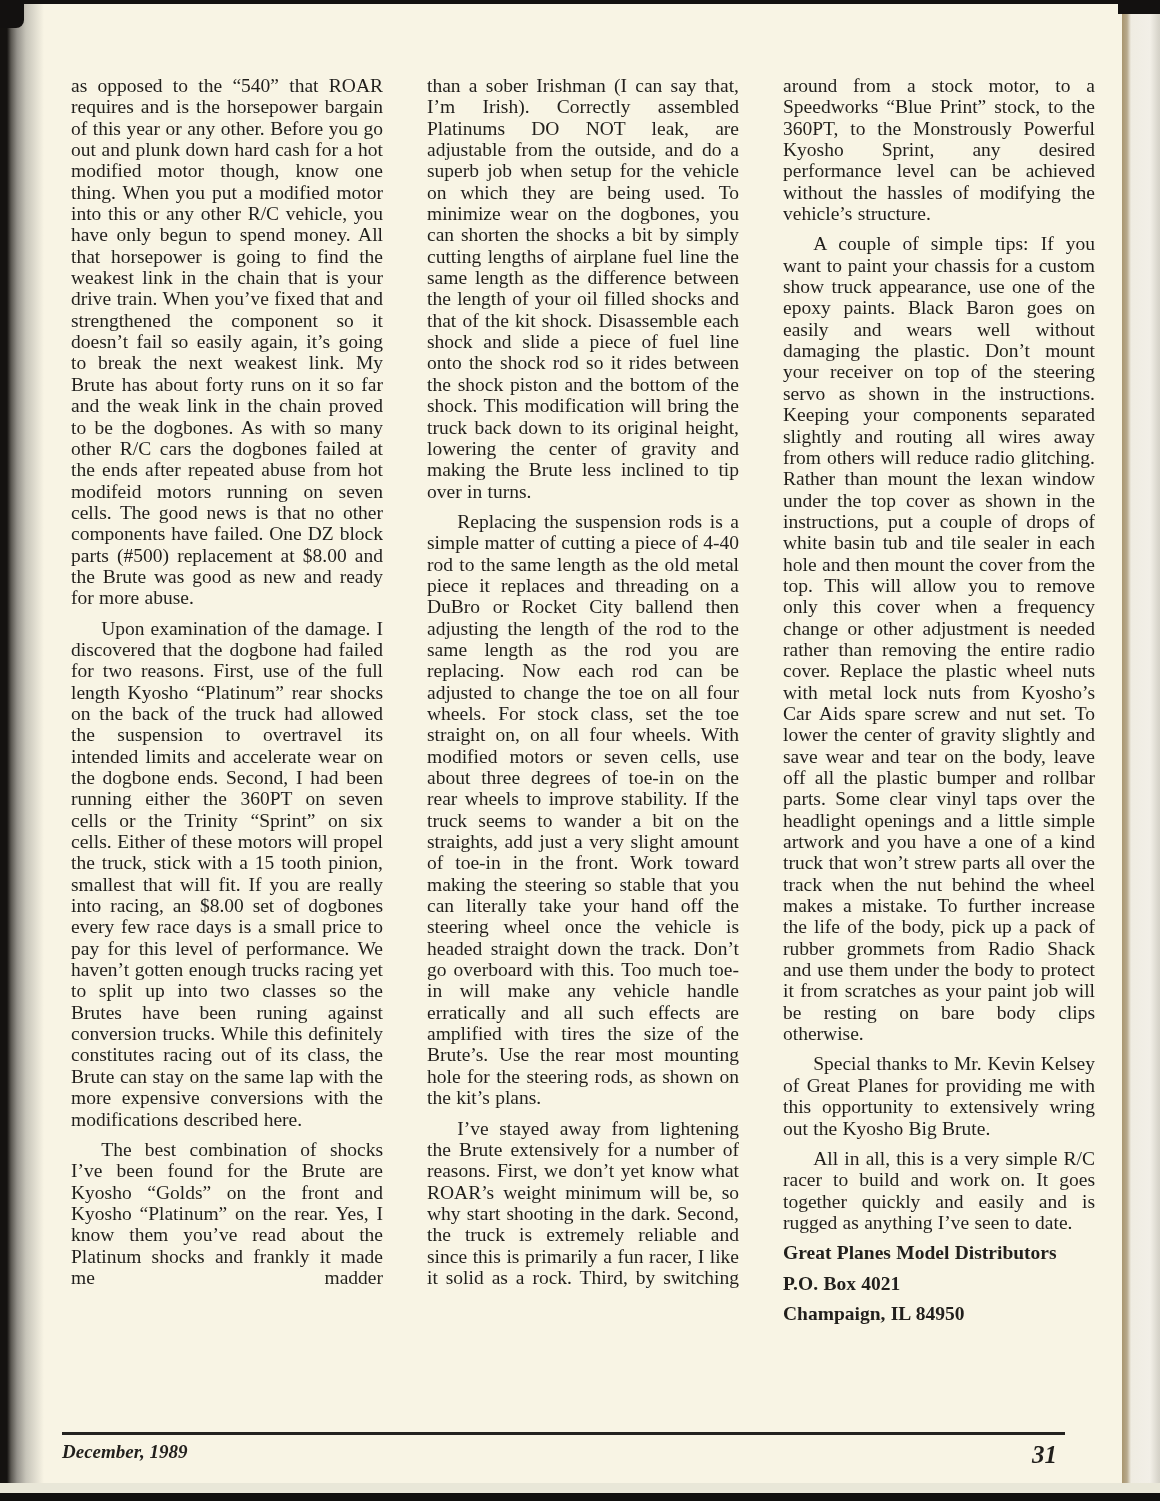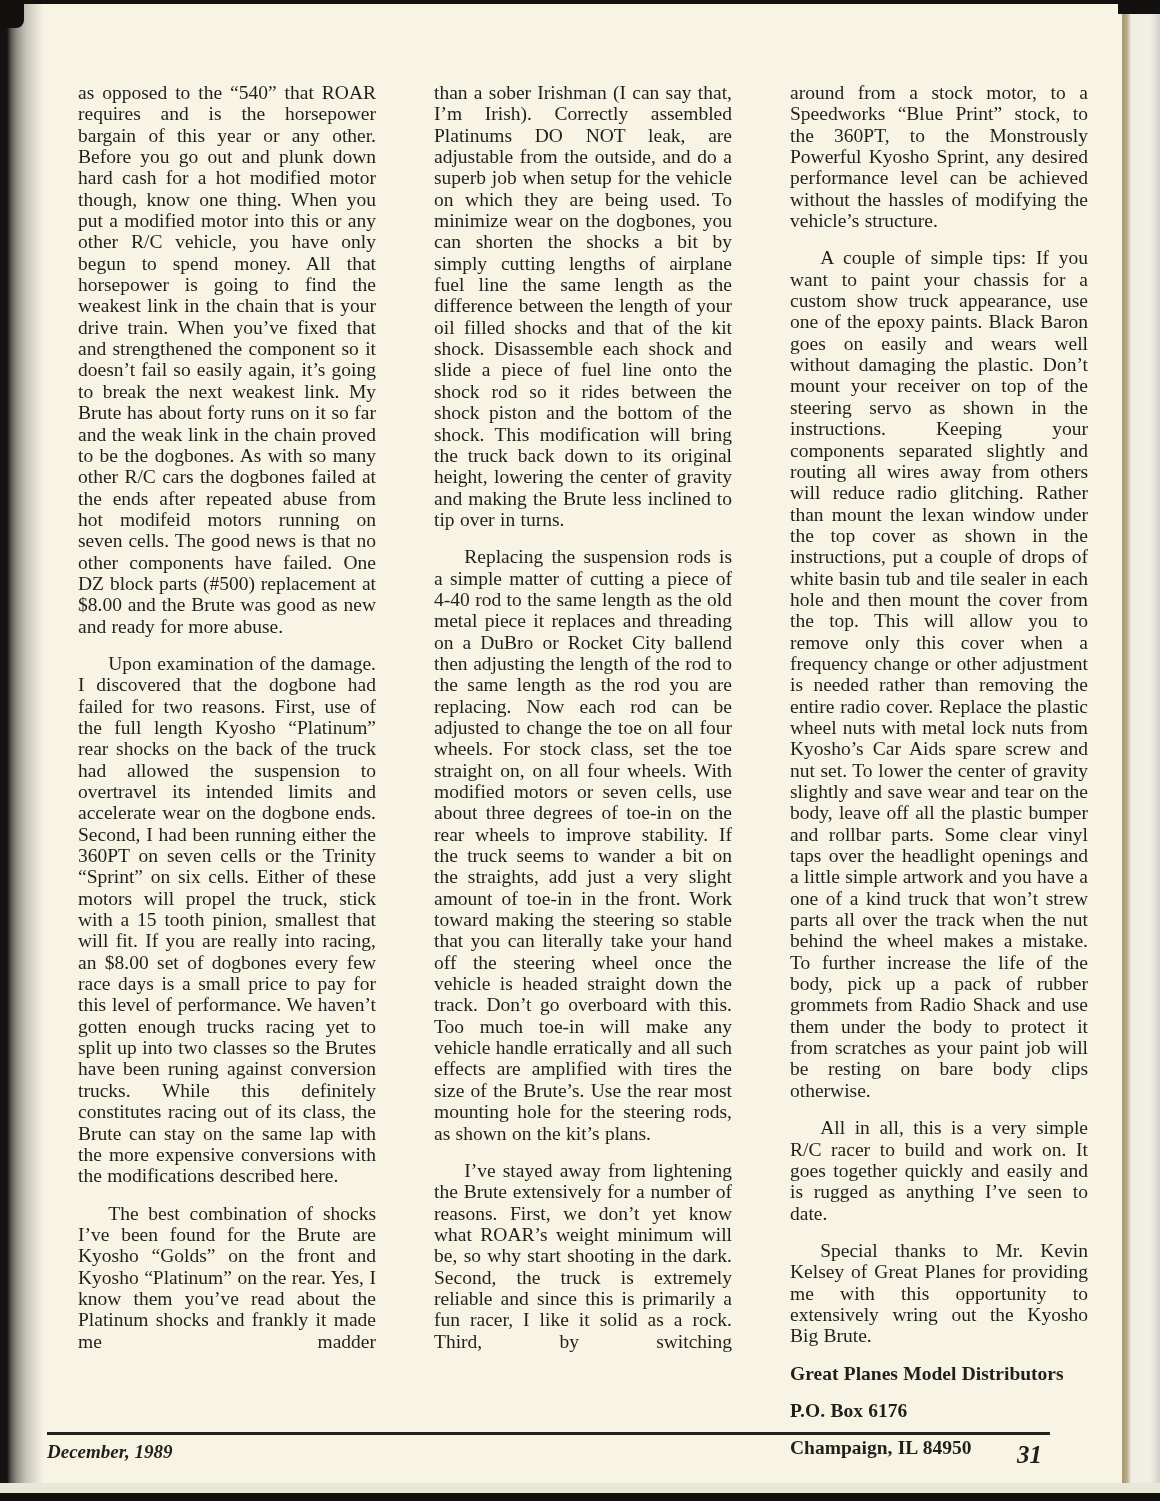--- a/index.html
+++ b/index.html
@@ -33,29 +33,29 @@
     position: absolute; left: 62px; top: 66px; width: 1034px;
     display: flex; gap: 26px;
   }
   .col {
     width: 330px; flex: 0 0 330px;
     font-size: 19.5px; line-height: 21.35px;
     color: var(--ink, #211f1c);
     text-align: justify;
     word-spacing: 0.5px;
   }
-  .col p { margin: 16px; }
+  .col p { margin: 9px; }
   .col p.indent { text-indent: 1.55em; }
   .col p.jlast { text-align-last: justify; }
   .col p.bold { font-weight: bold; text-align: right; text-align-last: left; }
   .col p.space { margin-top: 9px; }
 
   
   .footer {
-    position: absolute; left: 47px; top: 1432px; width: 1003px;
+    position: absolute; left: 62px; top: 1432px; width: 1003px;
     border-top: 3px solid #24221f;
     color: var(--ink, #211f1c);
   }
   .footer-date {
     position: absolute; left: 0; top: 6px;
     font-size: 19px; font-style: italic; font-weight: bold;
   }
   .page-number {
     position: absolute; right: 8px; top: 6px;
     font-size: 25px; font-style: italic; font-weight: bold;
@@ -80,24 +80,24 @@
         <p class="indent jlast">The best combination of shocks I’ve been found for the Brute are Kyosho “Golds” on the front and Kyosho “Platinum” on the rear. Yes, I know them you’ve read about the Platinum shocks and frankly it made me madder</p>
       </div>
     <div class="col">
         <p class="">than a sober Irishman (I can say that, I’m Irish). Correctly assembled Platinums DO NOT leak, are adjustable from the outside, and do a superb job when setup for the vehicle on which they are being used. To minimize wear on the dogbones, you can shorten the shocks a bit by simply cutting lengths of airplane fuel line the same length as the difference between the length of your oil filled shocks and that of the kit shock. Disassemble each shock and slide a piece of fuel line onto the shock rod so it rides between the shock piston and the bottom of the shock. This modification will bring the truck back down to its original height, lowering the center of gravity and making the Brute less inclined to tip over in turns.</p>
         <p class="indent">Replacing the suspension rods is a simple matter of cutting a piece of 4-40 rod to the same length as the old metal piece it replaces and threading on a DuBro or Rocket City ballend then adjusting the length of the rod to the same length as the rod you are replacing. Now each rod can be adjusted to change the toe on all four wheels. For stock class, set the toe straight on, on all four wheels. With modified motors or seven cells, use about three degrees of toe-in on the rear wheels to improve stability. If the truck seems to wander a bit on the straights, add just a very slight amount of toe-in in the front. Work toward making the steering so stable that you can literally take your hand off the steering wheel once the vehicle is headed straight down the track. Don’t go overboard with this. Too much toe-in will make any vehicle handle erratically and all such effects are amplified with tires the size of the Brute’s. Use the rear most mounting hole for the steering rods, as shown on the kit’s plans.</p>
         <p class="indent jlast">I’ve stayed away from lightening the Brute extensively for a number of reasons. First, we don’t yet know what ROAR’s weight minimum will be, so why start shooting in the dark. Second, the truck is extremely reliable and since this is primarily a fun racer, I like it solid as a rock. Third, by switching</p>
       </div>
     <div class="col">
         <p class="">around from a stock motor, to a Speedworks “Blue Print” stock, to the 360PT, to the Monstrously Powerful Kyosho Sprint, any desired performance level can be achieved without the hassles of modifying the vehicle’s structure.</p>
         <p class="indent">A couple of simple tips: If you want to paint your chassis for a custom show truck appearance, use one of the epoxy paints. Black Baron goes on easily and wears well without damaging the plastic. Don’t mount your receiver on top of the steering servo as shown in the instructions. Keeping your components separated slightly and routing all wires away from others will reduce radio glitching. Rather than mount the lexan window under the top cover as shown in the instructions, put a couple of drops of white basin tub and tile sealer in each hole and then mount the cover from the top. This will allow you to remove only this cover when a frequency change or other adjustment is needed rather than removing the entire radio cover. Replace the plastic wheel nuts with metal lock nuts from Kyosho’s Car Aids spare screw and nut set. To lower the center of gravity slightly and save wear and tear on the body, leave off all the plastic bumper and rollbar parts. Some clear vinyl taps over the headlight openings and a little simple artwork and you have a one of a kind truck that won’t strew parts all over the track when the nut behind the wheel makes a mistake. To further increase the life of the body, pick up a pack of rubber grommets from Radio Shack and use them under the body to protect it from scratches as your paint job will be resting on bare body clips otherwise.</p>
+        <p class="indent">Special thanks to Mr. Kevin Kelsey of Great Planes for providing me with this opportunity to extensively wring out the Kyosho Big Brute.</p>
         <p class="indent">All in all, this is a very simple R/C racer to build and work on. It goes together quickly and easily and is rugged as anything I’ve seen to date.</p>
-        <p class="indent">Special thanks to Mr. Kevin Kelsey of Great Planes for providing me with this opportunity to extensively wring out the Kyosho Big Brute.</p>
         <p class="bold space">Great Planes Model Distributors</p>
-        <p class="bold">P.O. Box 6176</p>
+        <p class="bold">P.O. Box 4021</p>
         <p class="bold">Champaign, IL 84950</p>
       </div>
   </div>
 
   <div class="footer">
     <span class="footer-date">December, 1989</span>
     <span class="page-number">31</span>
   </div>
 </div>
 

